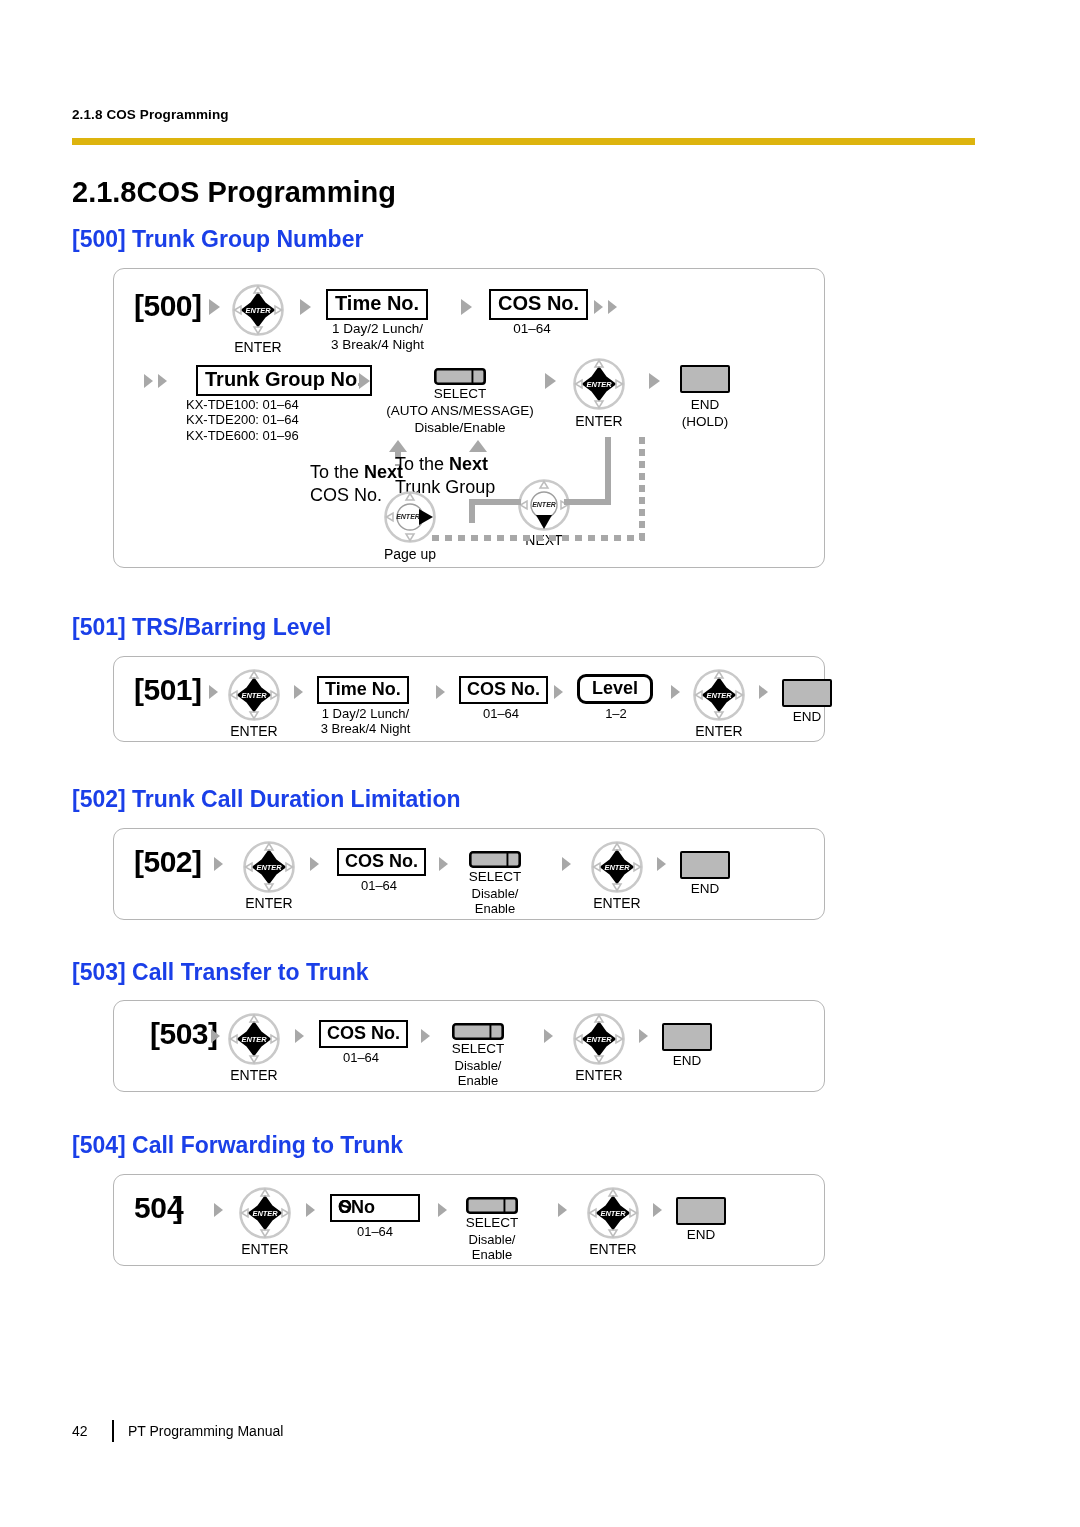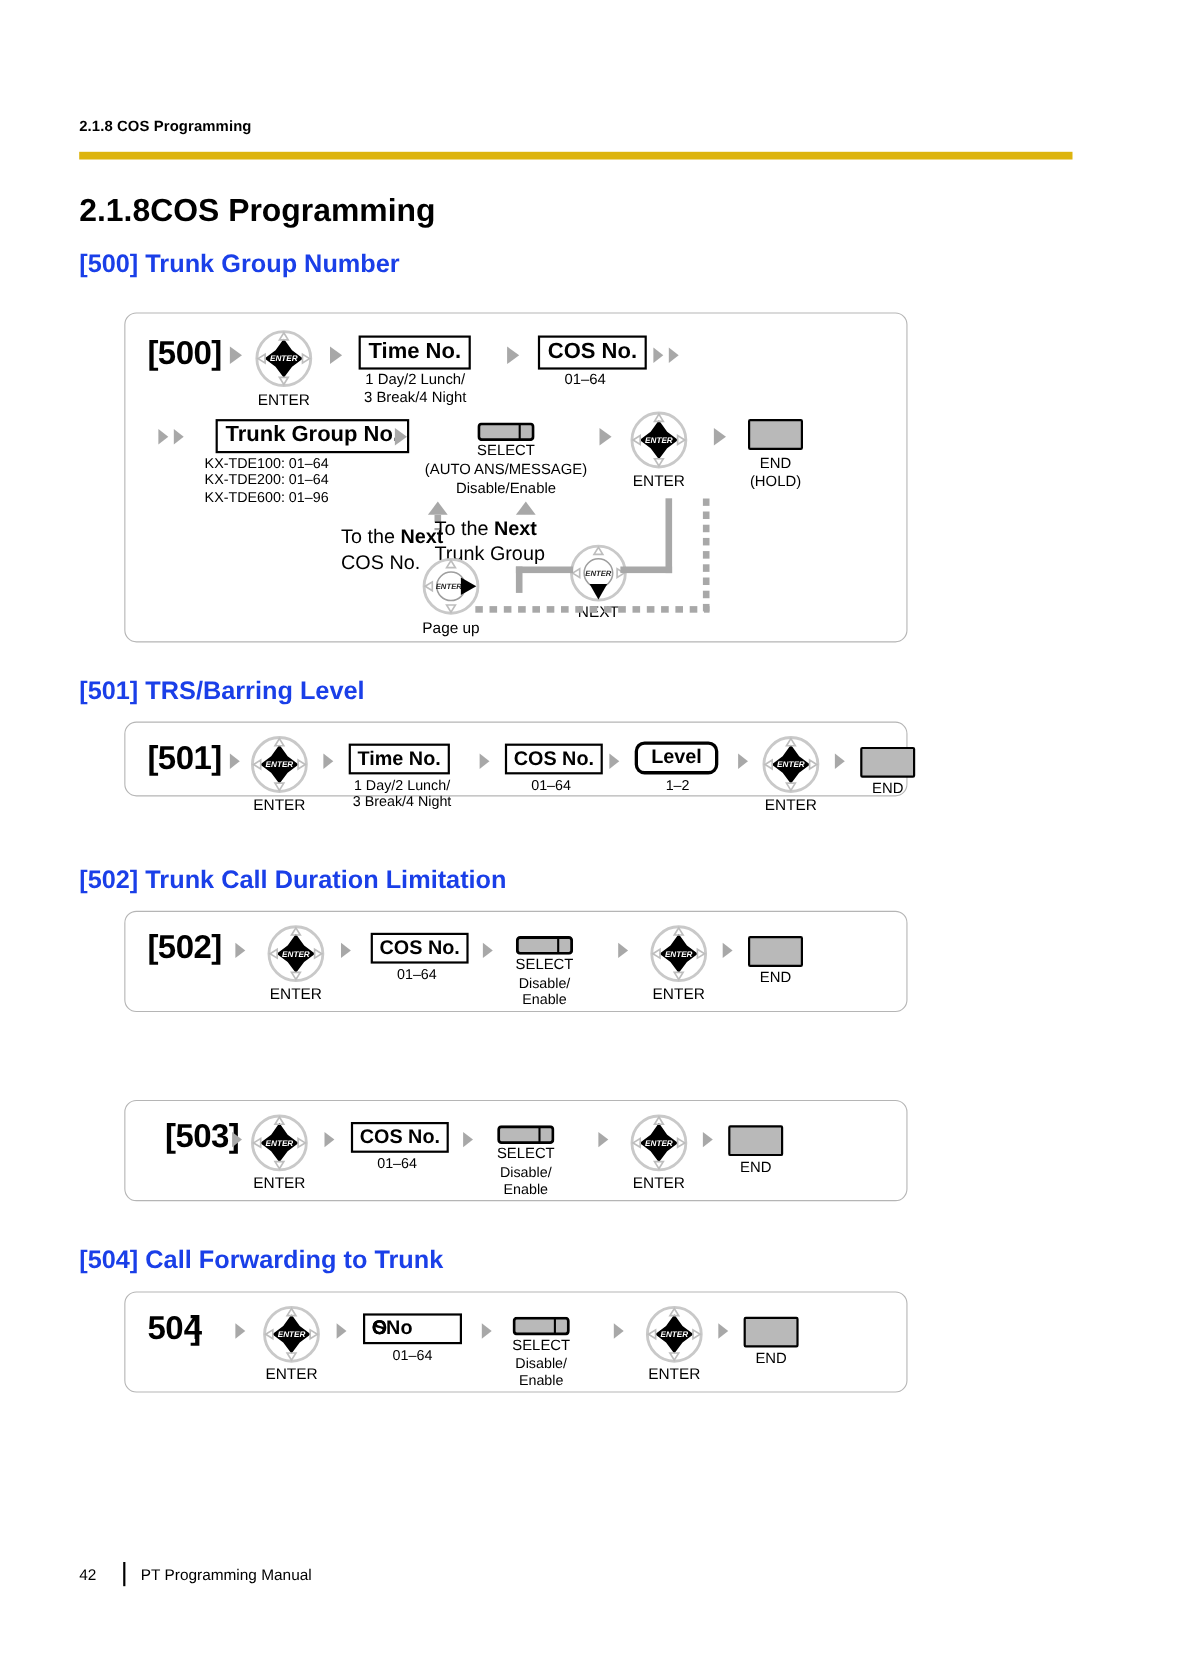--- a/index.html
+++ b/index.html
@@ -135,21 +135,21 @@
 <div class="page">
 
   <div class="runhead">2.1.8 COS Programming</div>
   <div class="rule-gold"></div>
 
   <h1 class="sec">
     <span class="num">2.1.8</span><span>COS Programming</span>
   </h1>
 
   <h2 class="prog" style="top:226px;">[500] Trunk Group Number</h2>
-  <div class="frame" style="left:113px;top:284px;width:712px;height:300px;">
+  <div class="frame" style="left:113px;top:268px;width:712px;height:300px;">
 
     <div class="abs code" style="left:20px;top:22px;">[500]</div>
     <div class="tri" style="left:95px;top:30px;"></div>
 
     <div class="nav" style="left:117px;top:14px;">
       <svg viewBox="0 0 54 54">
         <circle cx="27" cy="27" r="24.5" fill="#fff" stroke="#c9c9c9" stroke-width="2.6"></circle>
         <path d="M27 9 L34.5 19.5 L44.5 27 L34.5 34.5 L27 44.5 L19.5 34.5 L9.5 27 L19.5 19.5 Z" fill="#000"></path>
         <text x="27" y="29.6" font-family="Liberation Sans, sans-serif" font-size="7.4" font-weight="bold" font-style="italic" fill="#fff" text-anchor="middle">ENTER</text>
         <path d="M27 3.5 L31 10 L23 10 Z" fill="none" stroke="#bdbdbd" stroke-width="1.5"></path>
@@ -270,21 +270,21 @@
     <div class="gseg" style="left:355px;top:230px;width:6px;height:24px;"></div>
 
     <div class="gseg" style="left:450px;top:230px;width:47px;height:6px;"></div>
     <div class="gseg" style="left:491px;top:168px;width:6px;height:68px;"></div>
 
     <div class="dashv" style="left:525px;top:168px;height:104px;"></div>
     <div class="dashh" style="left:318px;top:266px;width:213px;"></div>
   </div>
 
   <h2 class="prog" style="top:614px;">[501] TRS/Barring Level</h2>
-  <div class="frame" style="left:113px;top:656px;width:712px;height:68px;padding-left:25px;">
+  <div class="frame" style="left:113px;top:656px;width:712px;height:86px;padding-left:25px;">
     <div class="abs code" style="left:20px;top:18px;">[501]</div>
     <div class="tri sm" style="left:95px;top:28px;"></div>
 
     <div class="nav" style="left:113px;top:11px;">
       <svg viewBox="0 0 54 54">
         <circle cx="27" cy="27" r="24.5" fill="#fff" stroke="#c9c9c9" stroke-width="2.6"></circle>
         <path d="M27 9 L34.5 19.5 L44.5 27 L34.5 34.5 L27 44.5 L19.5 34.5 L9.5 27 L19.5 19.5 Z" fill="#000"></path>
         <text x="27" y="29.6" font-family="Liberation Sans, sans-serif" font-size="7.4" font-weight="bold" font-style="italic" fill="#fff" text-anchor="middle">ENTER</text>
         <path d="M27 3.5 L31 10 L23 10 Z" fill="none" stroke="#bdbdbd" stroke-width="1.5"></path>
         <path d="M27 50.5 L31 44 L23 44 Z" fill="none" stroke="#bdbdbd" stroke-width="1.5"></path>
@@ -392,20 +392,21 @@
       </svg>
     </div>
     <div class="navlab" style="left:469px;top:66px;width:68px;">ENTER</div>
 
     <div class="tri sm" style="left:543px;top:28px;"></div>
 
     <div class="endk" style="left:566px;top:22px;"></div>
     <div class="cap" style="left:551px;top:52px;width:80px;">END</div>
   </div>
 
+  <h2 class="prog" style="top:959px;">[503] Call Transfer to Trunk</h2>
   <div class="frame" style="left:113px;top:1000px;width:712px;height:92px;">
     <div class="abs code" style="left:20px;top:18px;margin-left:16px;">[503]</div>
     <div class="tri sm" style="left:97px;top:28px;"></div>
 
     <div class="nav" style="left:113px;top:11px;">
       <svg viewBox="0 0 54 54">
         <circle cx="27" cy="27" r="24.5" fill="#fff" stroke="#c9c9c9" stroke-width="2.6"></circle>
         <path d="M27 9 L34.5 19.5 L44.5 27 L34.5 34.5 L27 44.5 L19.5 34.5 L9.5 27 L19.5 19.5 Z" fill="#000"></path>
         <text x="27" y="29.6" font-family="Liberation Sans, sans-serif" font-size="7.4" font-weight="bold" font-style="italic" fill="#fff" text-anchor="middle">ENTER</text>
         <path d="M27 3.5 L31 10 L23 10 Z" fill="none" stroke="#bdbdbd" stroke-width="1.5"></path>

